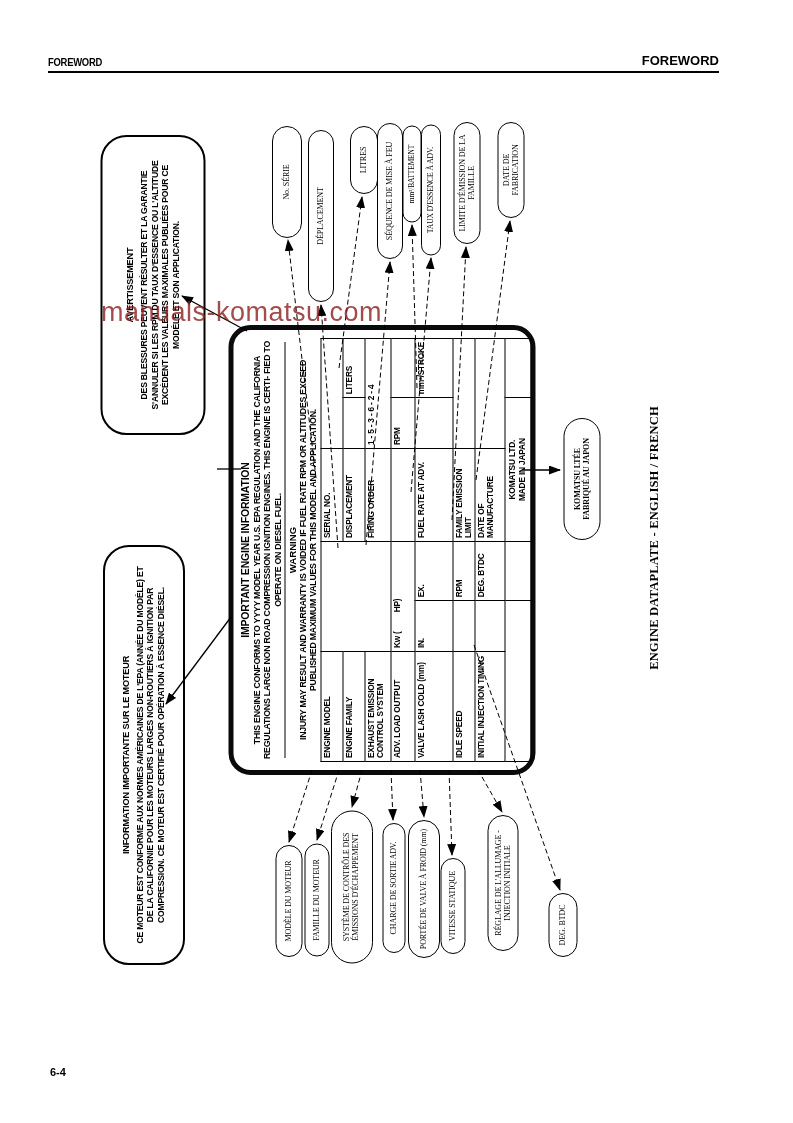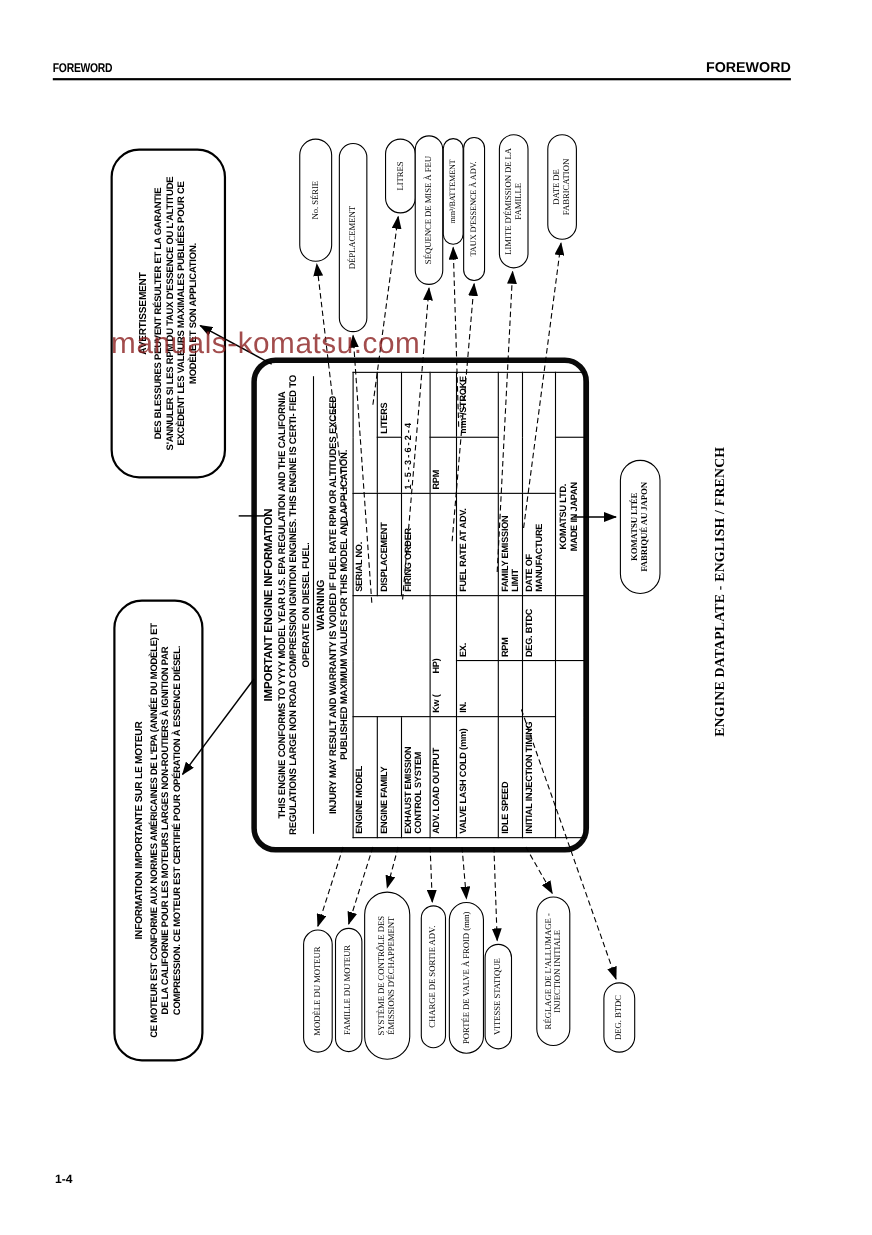--- a/index.html
+++ b/index.html
@@ -216,21 +216,21 @@
       <div>FABRIQUÉ AU JAPON</div>
     </div>
   </div>
 
   <div class="vbox caption" style="left:640px;top:418px;width:28px;height:240px;">
     <div class="vin" style="width:260px;height:28px;">ENGINE DATAPLATE - ENGLISH / FRENCH</div>
   </div>
 
   <div class="watermark">manuals-komatsu.com</div>
 
-  <div class="page-number">1-4</div>
+  <div class="page-number">6-4</div>
 
   <svg class="overlay" width="793" height="1123" viewBox="0 0 793 1123">
     <defs>
       <marker id="ah" markerUnits="userSpaceOnUse" markerWidth="12" markerHeight="9" refX="11" refY="4.5" orient="auto">
         <path d="M0,0 L12,4.5 L0,9 Z" fill="#000"></path>
       </marker>
     </defs>
 
     <line class="leader" x1="316" y1="478" x2="288" y2="240" marker-end="url(#ah)"></line>
     <line class="leader" x1="338" y1="548" x2="321" y2="305" marker-end="url(#ah)"></line>

